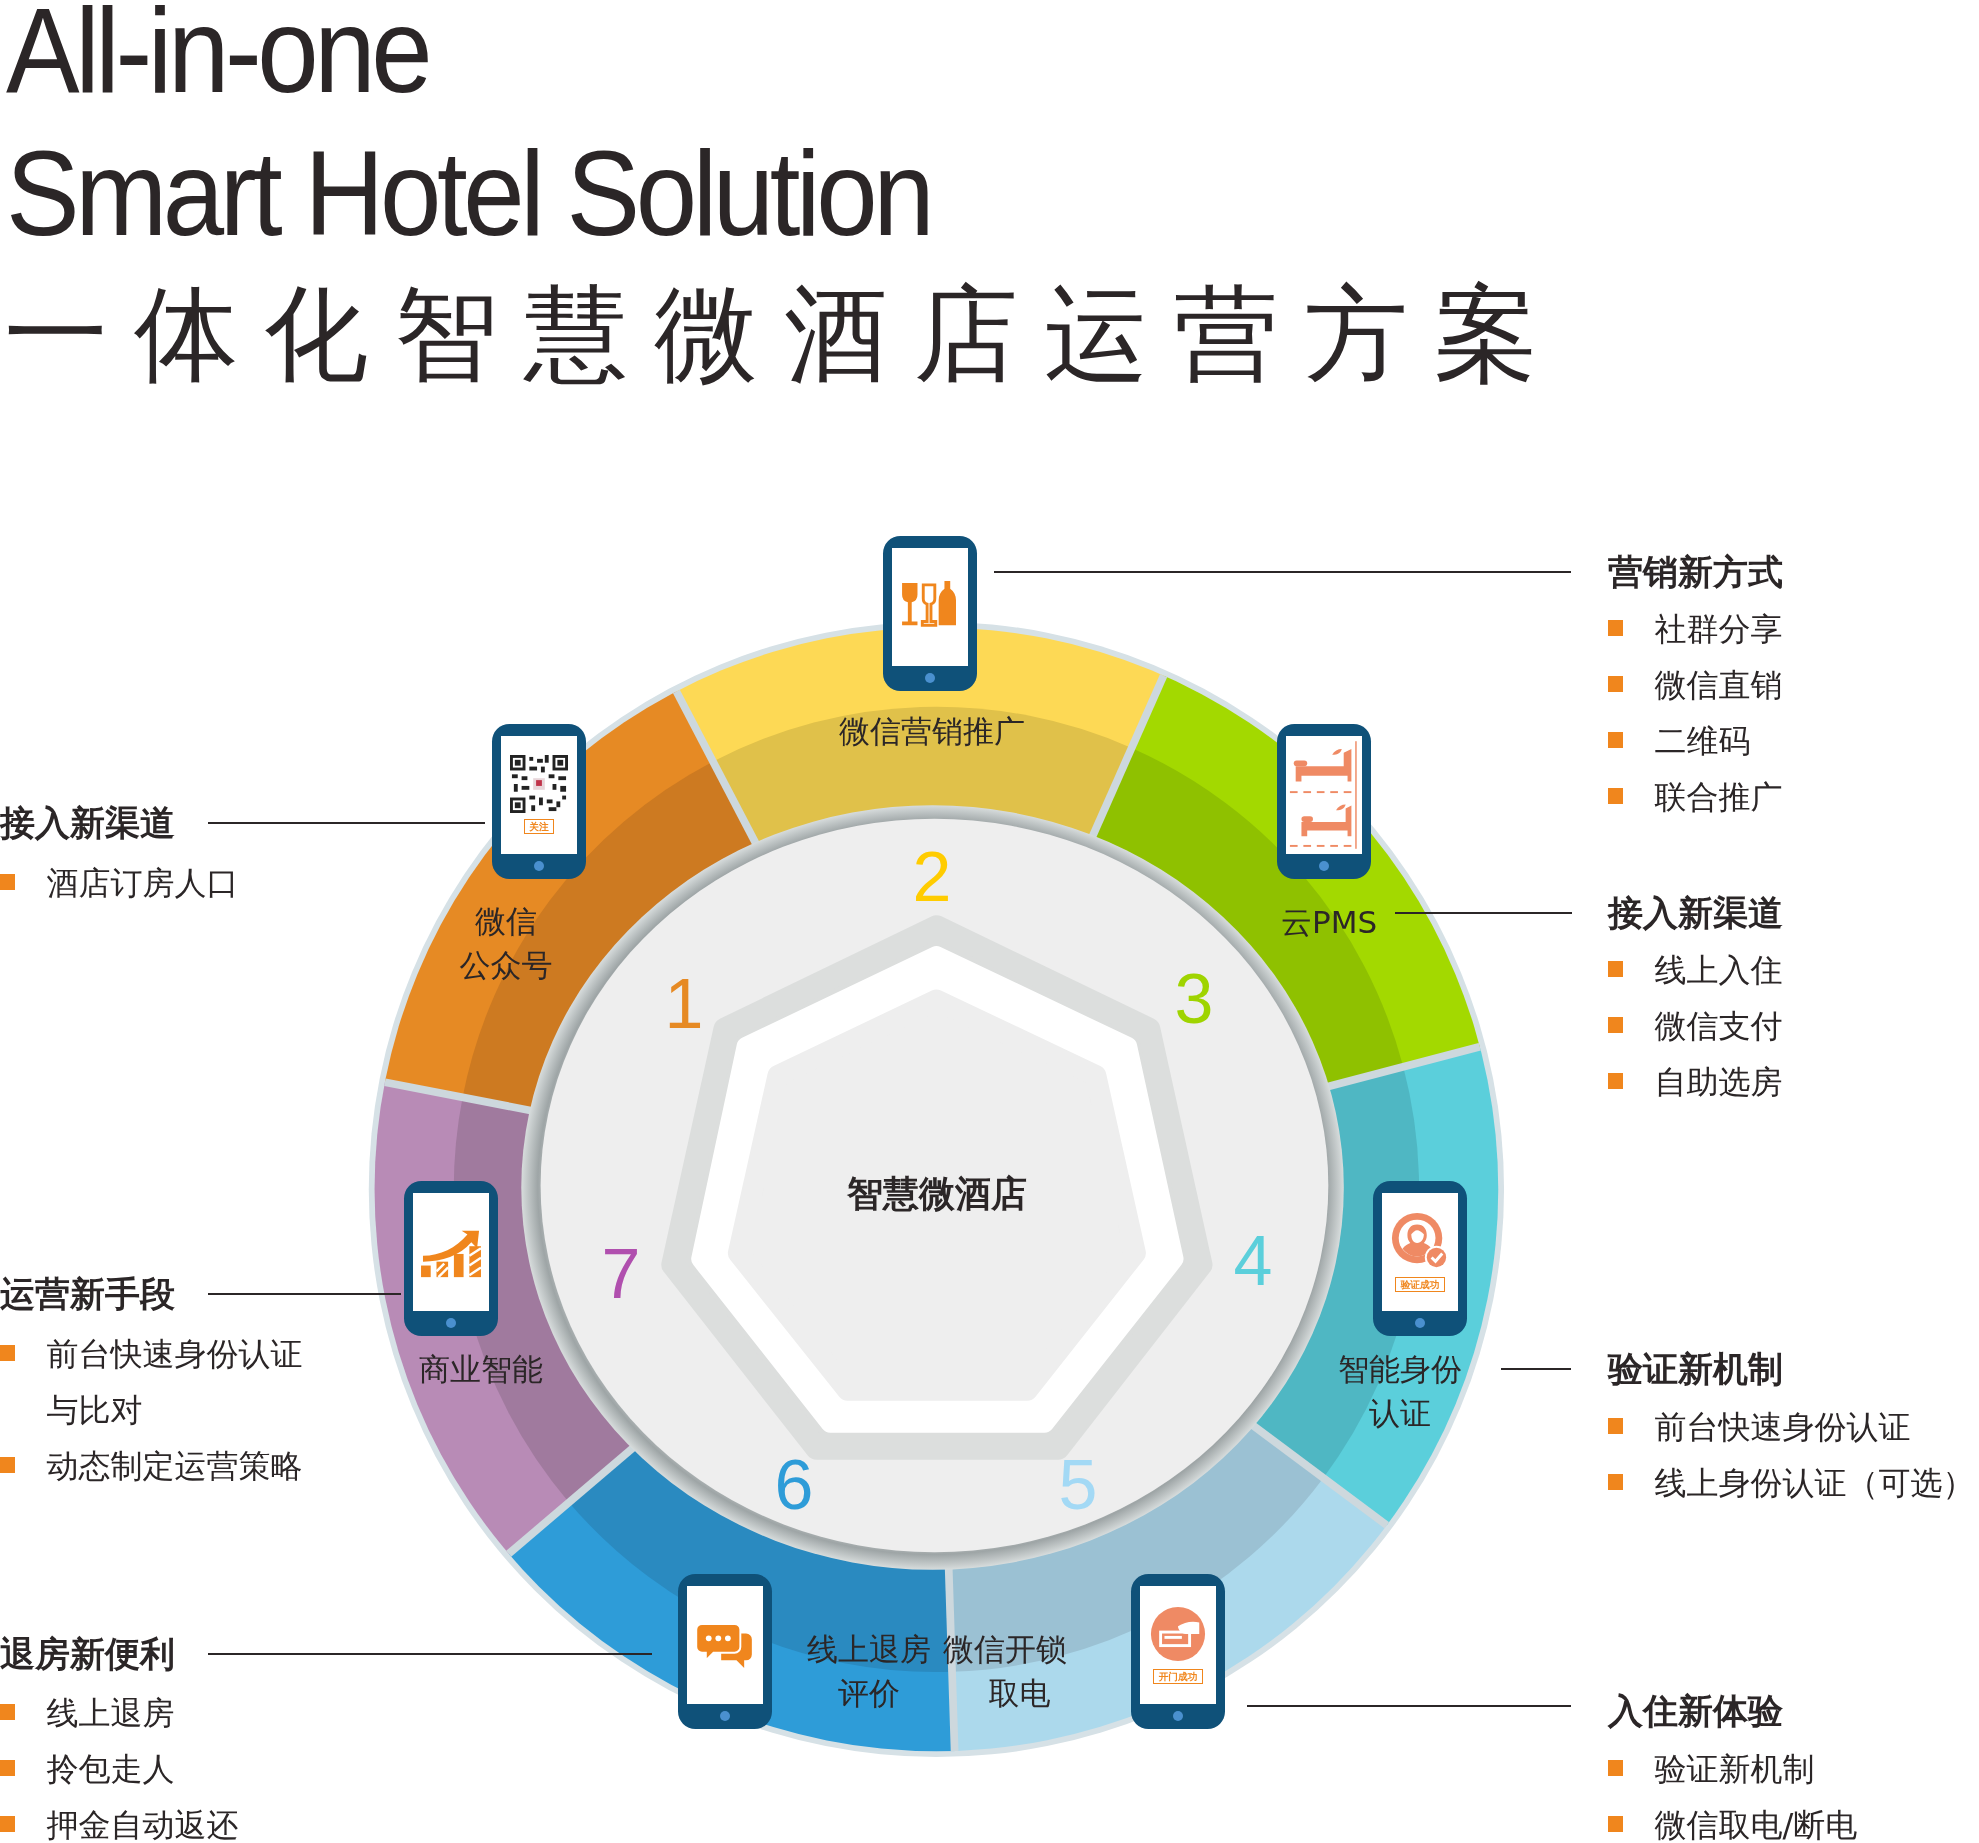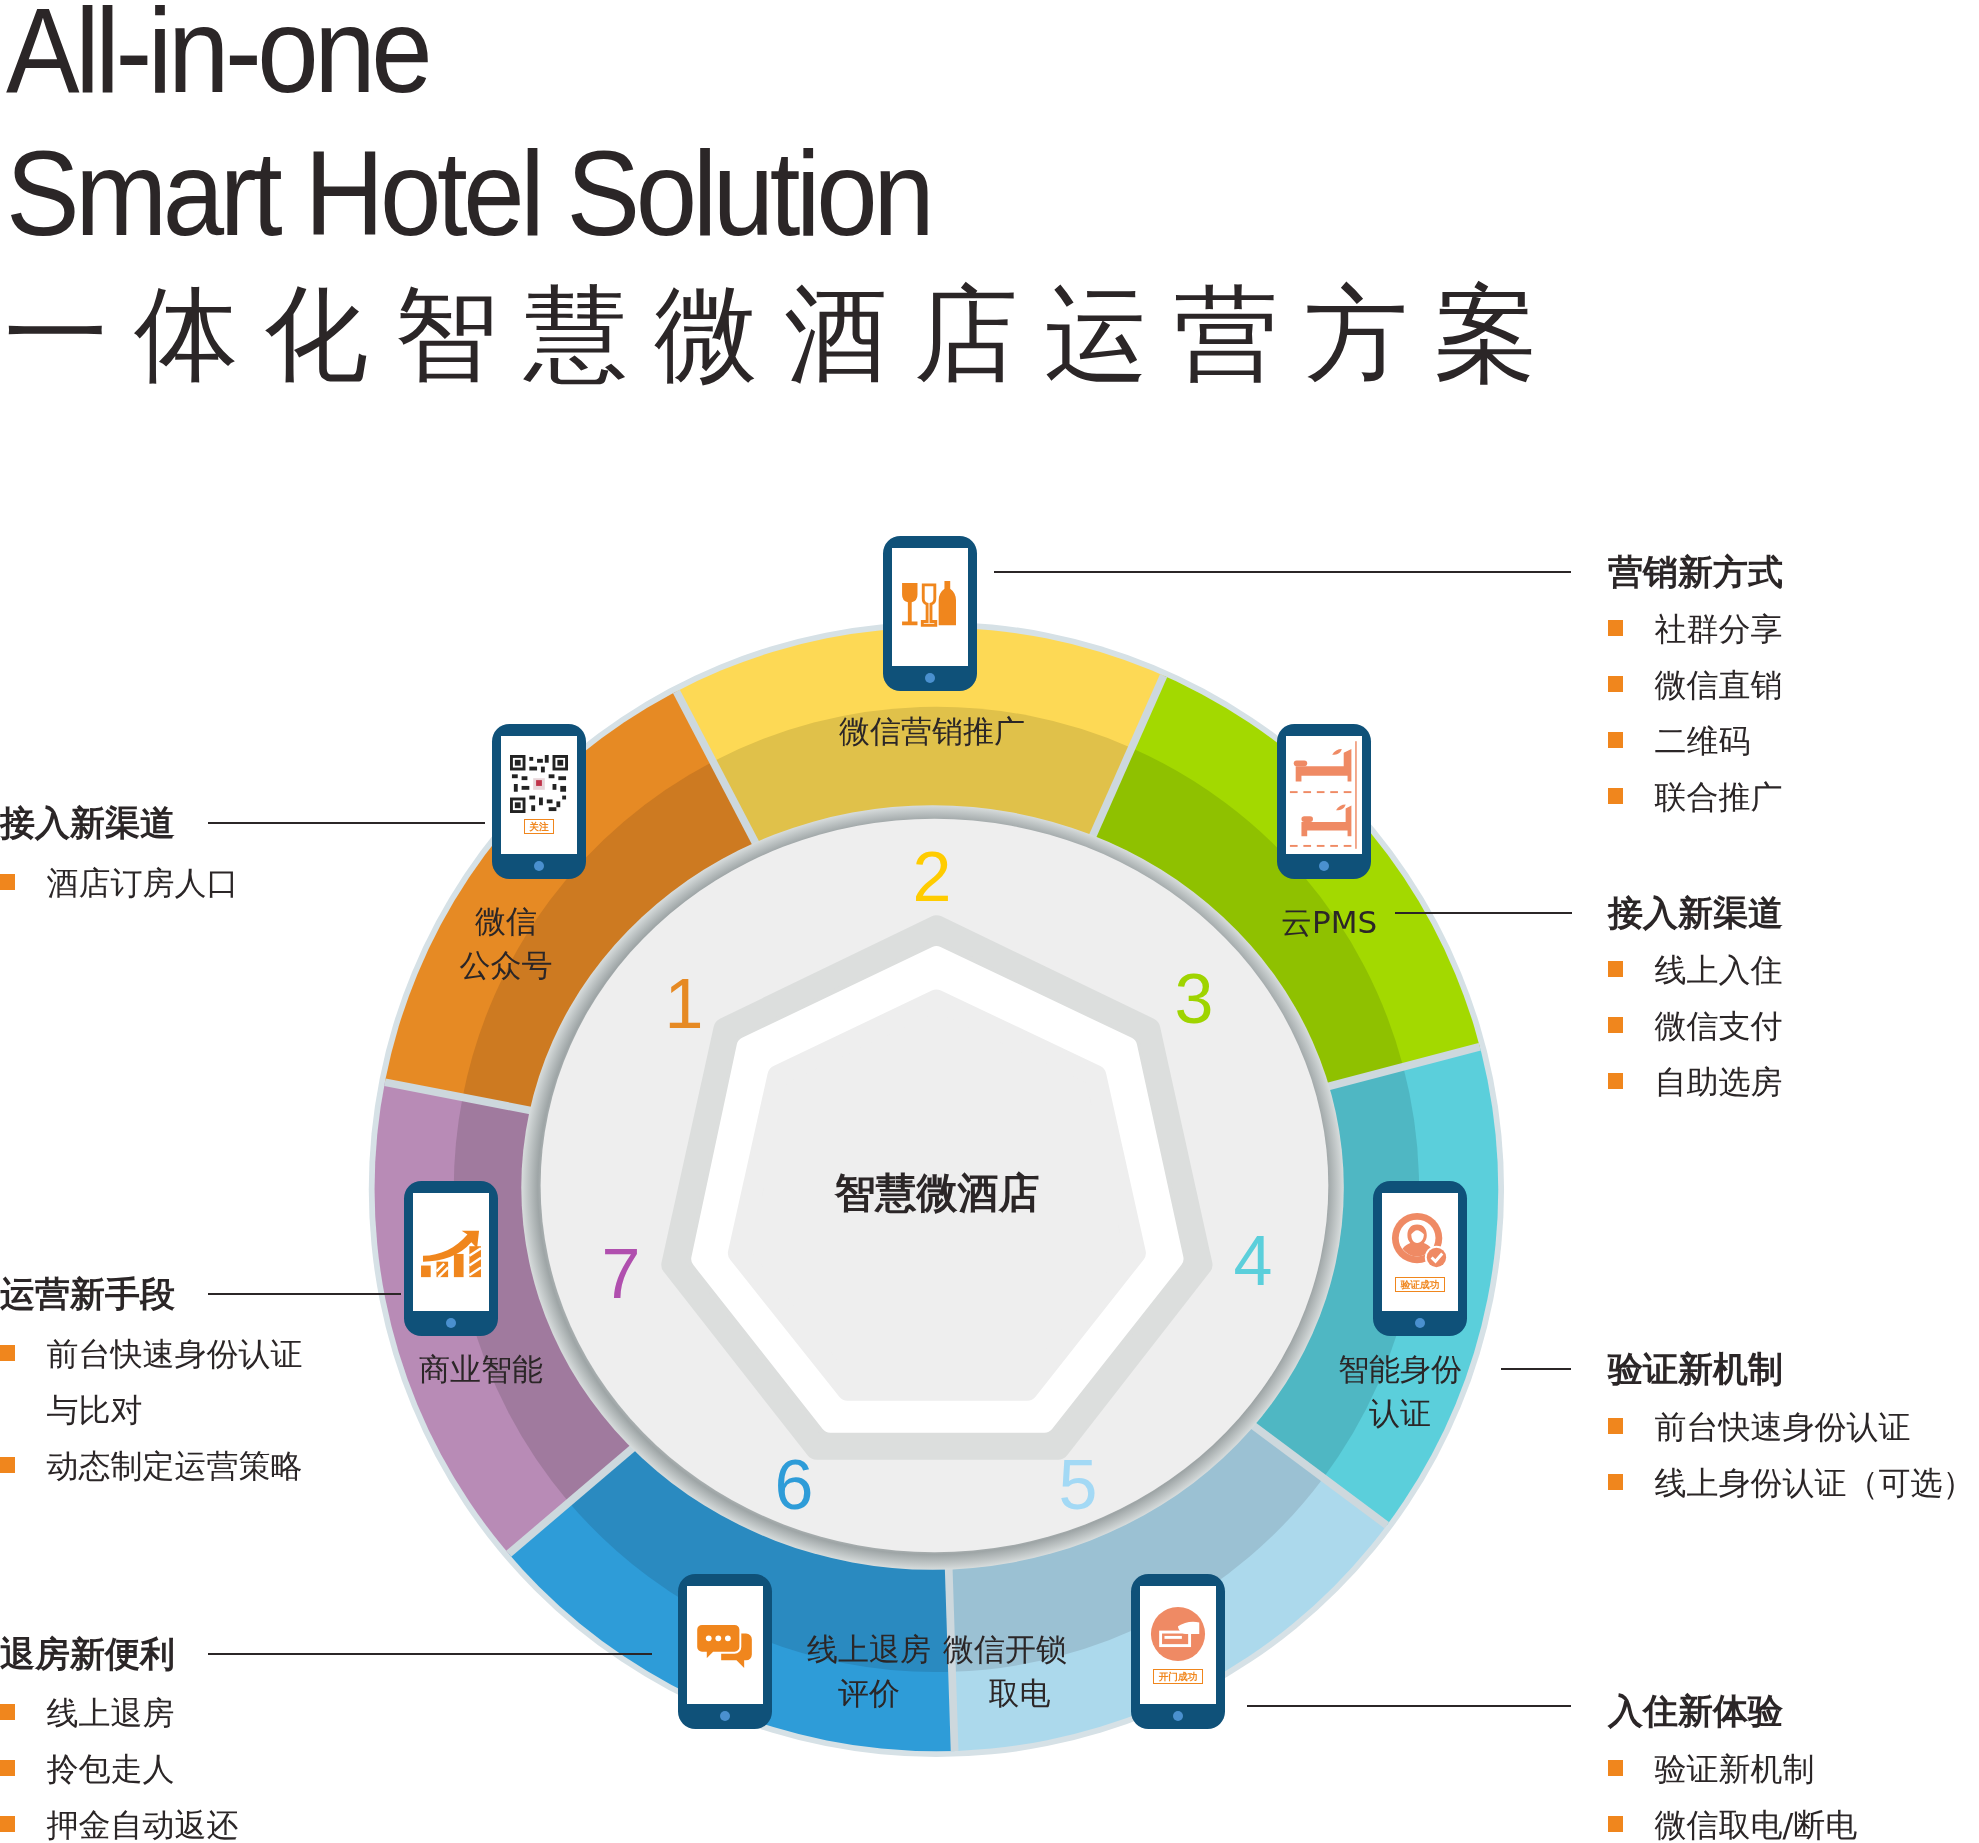--- a/index.html
+++ b/index.html
@@ -20,21 +20,21 @@
           transform: translateY(-50%); color: #2b2627; }
   .item .bullet { display: inline-block; width: 15.4px; height: 15.4px; background: #f0861d;
                   vertical-align: middle; margin-right: 31px; position: relative; top: -2.9px; }
   .item.cont .bullet { visibility: hidden; }
   .connector { position: absolute; height: 1.9px; background: #2b2627; }
   .seg-label { position: absolute; font-size: 31px; line-height: 44px; color: #2b2627; text-align: center;
                white-space: nowrap; transform: translate(-50%, -50%); }
   .num { position: absolute; font-family: "Liberation Sans", sans-serif; font-size: 70px; line-height: 1;
          transform: translate(-50%, -50%); }
   .center-text { position: absolute; left: 937px; top: 1193px; transform: translate(-50%, -50%);
-                 text-align: center; font-weight: bold; font-size: 41px; line-height: 71px; color: #2b2627; white-space: nowrap; }
+                 text-align: center; font-weight: bold; font-size: 36px; line-height: 71px; color: #2b2627; white-space: nowrap; }
   .phone { position: absolute; width: 94px; height: 155px; box-sizing: border-box; background: #0f5179;
            border-radius: 17.4px; }
   .phone .screen { position: absolute; left: 8.7px; top: 11.6px; right: 8.7px; bottom: 25px; background: #ffffff;
                    display: flex; flex-direction: column; align-items: center; justify-content: center; text-align: right; }
   .phone .home { position: absolute; left: 50%; bottom: 7.7px; width: 10.6px; height: 10.6px; margin-left: -5.3px;
                  border-radius: 50%; background: #4a90cf; }
   .tag { margin-top: 5.8px; border: 1.9px solid #f0861d; color: #f0861d; font-size: 9.7px; font-weight: bold;
          line-height: 13.5px; padding: 0 4.8px; white-space: nowrap; }
 </style>
 </head>

